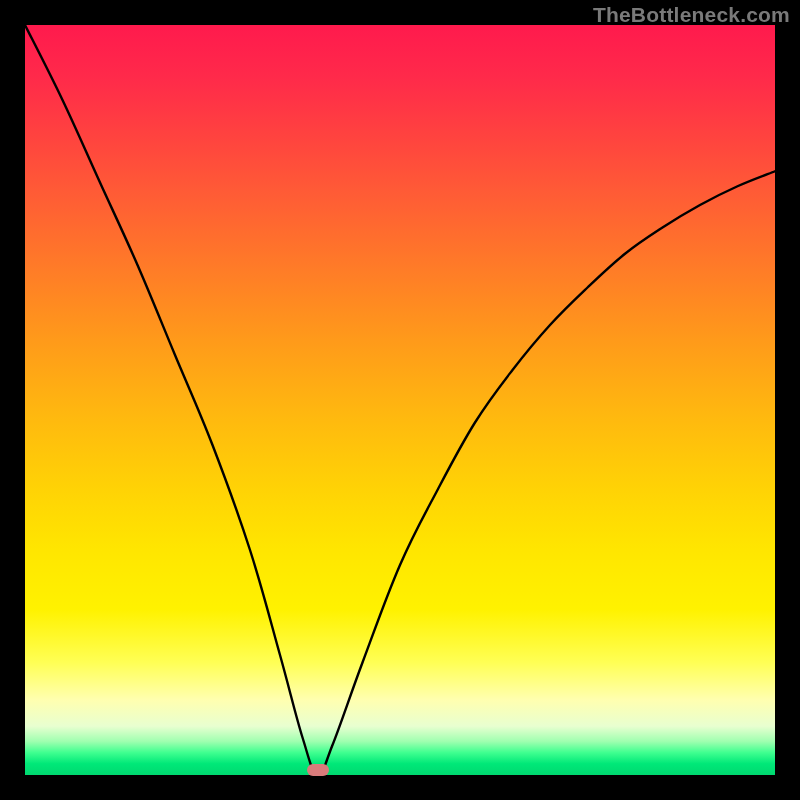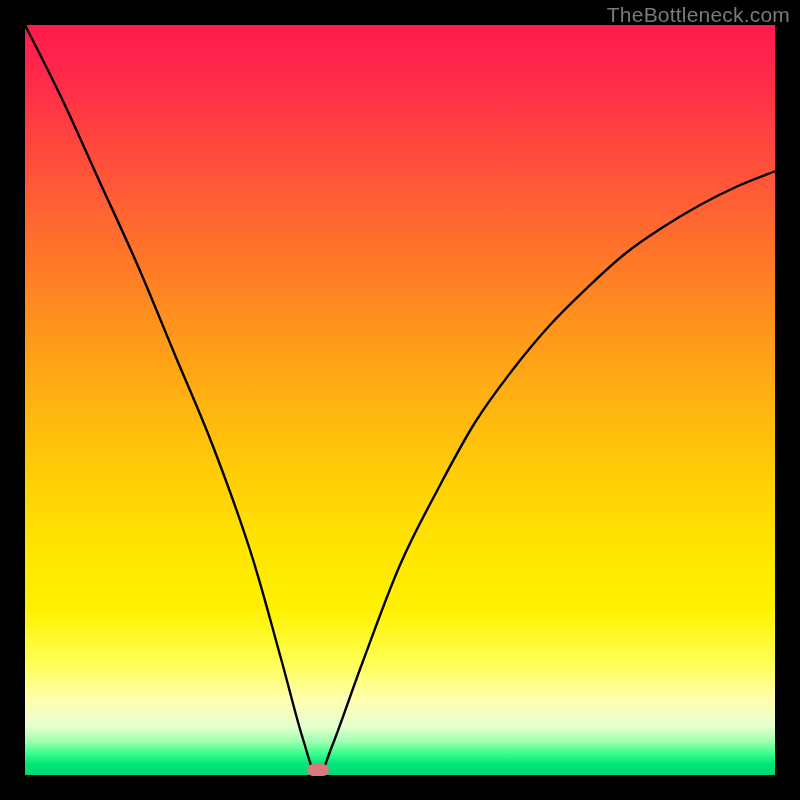--- a/index.html
+++ b/index.html
@@ -58,21 +58,21 @@
     border-radius: 6px;
     bottom: -1px;
     transform: translateX(-50%);
   }
   .watermark {
     position: absolute;
     top: 3px;
     right: 10px;
     color: #7a7a7a;
     font-size: 21px;
-    font-weight: 400;
+    font-weight: 700;
     letter-spacing: 0.2px;
   }
 </style>
 </head>
 <body>
 
 <div class="frame">
   <div class="watermark">TheBottleneck.com</div>
   <div class="plot">
     <svg class="curve" viewBox="0 0 750 750" preserveAspectRatio="none">

